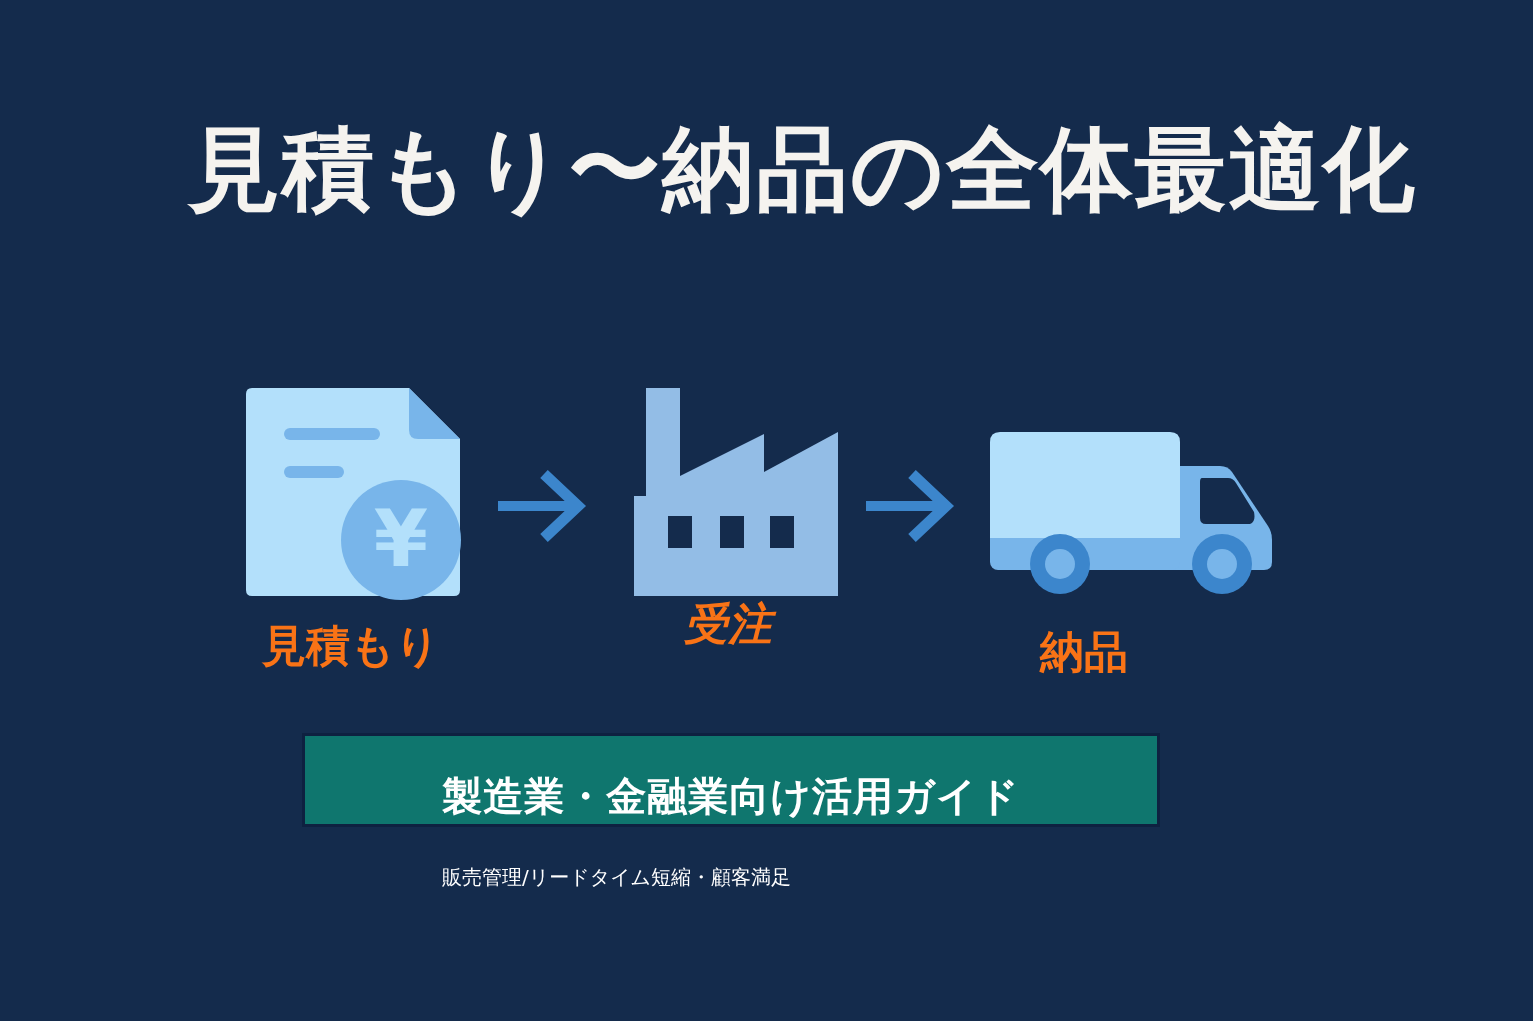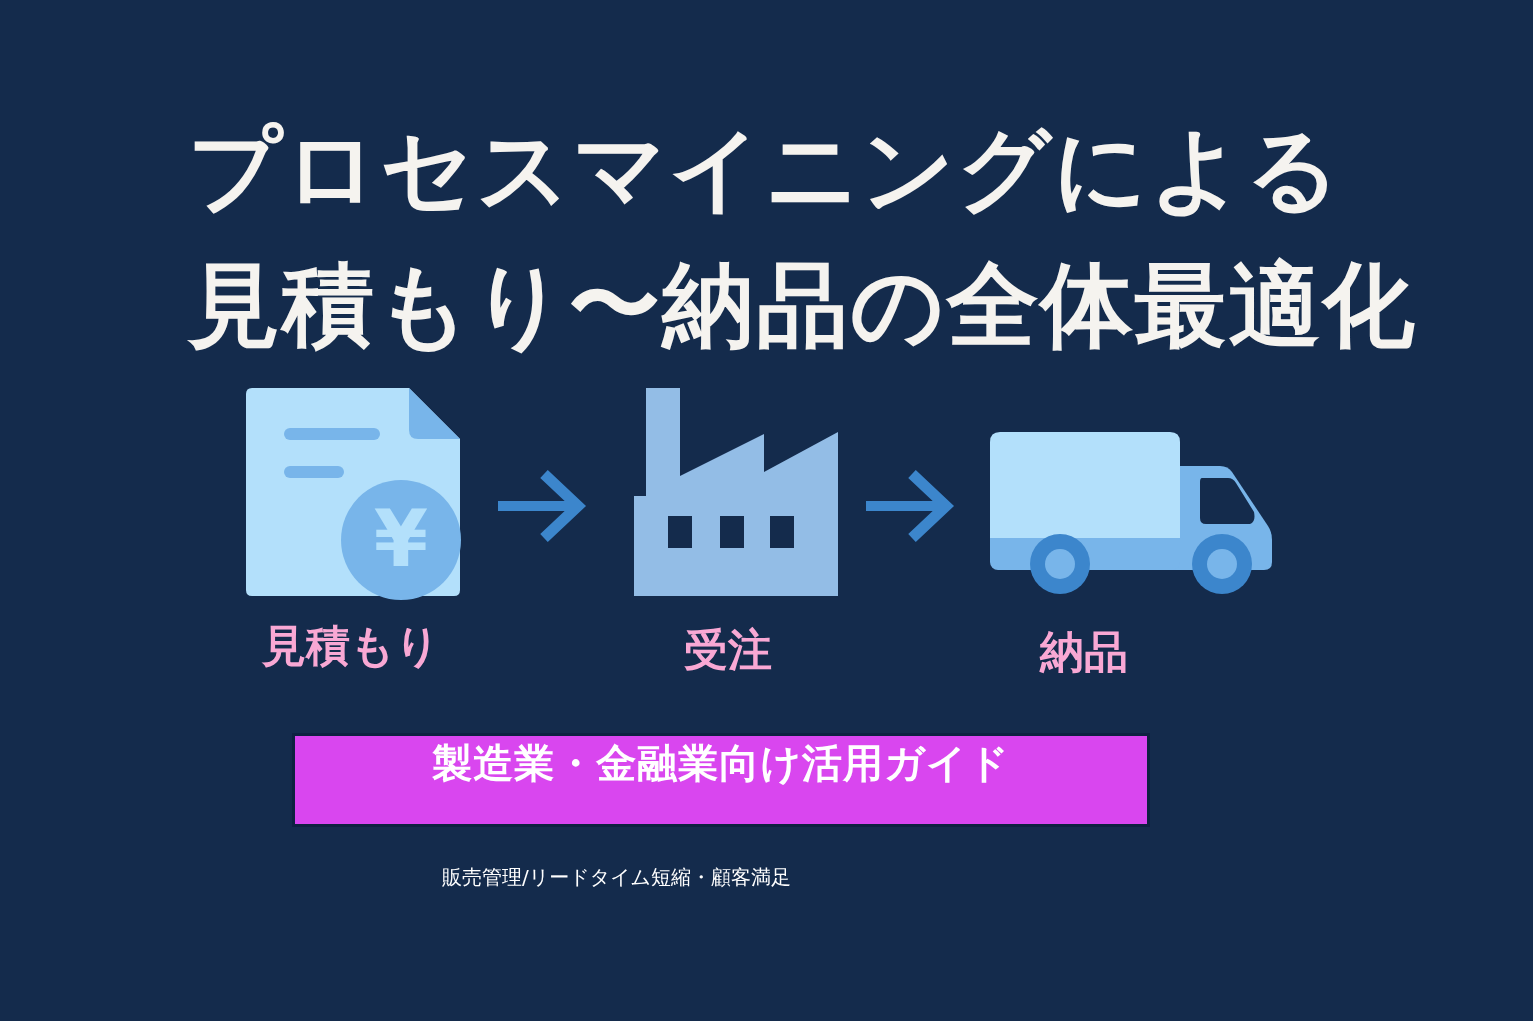--- a/index.html
+++ b/index.html
@@ -26,38 +26,38 @@
       white-space: nowrap;
     }
     .title .line {
       display: block;
     }
     .icon {
       position: absolute;
     }
     .step-label {
       position: absolute;
-      color: #f9a8d4;
+      color: #f97316;
       font-weight: bold;
       font-size: 44px;
       line-height: 52px;
       text-align: center;
       white-space: nowrap;
     }
     .banner {
       position: absolute;
-      left: 292px;
+      left: 302px;
       top: 733px;
       width: 858px;
       height: 94px;
-      background: #d946ef;
+      background: #0f766e;
       border: 3px solid #0e2140;
       box-sizing: border-box;
       display: flex;
-      align-items: flex-start;
+      align-items: flex-end;
       justify-content: center;
     }
     .banner-text {
       color: #ffffff;
       font-weight: bold;
       font-size: 40px;
       letter-spacing: 1px;
       white-space: nowrap;
     }
     .subtitle {
@@ -67,21 +67,20 @@
       color: #ffffff;
       font-size: 20px;
       line-height: 50px;
       white-space: nowrap;
     }
   </style>
 </head>
 <body>
 
 <div class="title">
-  <span class="line">プロセスマイニングによる</span>
   <span class="line">見積もり〜納品の全体最適化</span>
 </div>
 
 <svg class="icon" style="left:244px; top:386px;" width="222" height="222" viewBox="0 0 222 222">
   <path d="M8 2 H165 L216 53 V204 Q216 210 210 210 H8 Q2 210 2 204 V8 Q2 2 8 2 Z" fill="#b3e0fb"></path>
   <path d="M165 2 V44 Q165 53 174 53 H216 Z" fill="#78b5ea"></path>
   <rect x="40" y="42" width="96" height="12" rx="6" fill="#78b5ea"></rect>
   <rect x="40" y="80" width="60" height="12" rx="6" fill="#78b5ea"></rect>
   <circle cx="157" cy="154" r="60" fill="#78b5ea"></circle>
   <text x="157" y="180" text-anchor="middle" font-family="DejaVu Sans, sans-serif" font-weight="bold" font-size="78" fill="#b3e0fb">¥</text>
@@ -114,20 +113,20 @@
 
   <path d="M12 2 H182 Q192 2 192 12 V108 H2 V12 Q2 2 12 2 Z" fill="#b3e0fb"></path>
 
   <circle cx="72" cy="134" r="30" fill="#3c86cc"></circle>
   <circle cx="72" cy="134" r="15" fill="#78b5ea"></circle>
   <circle cx="234" cy="134" r="30" fill="#3c86cc"></circle>
   <circle cx="234" cy="134" r="15" fill="#78b5ea"></circle>
 </svg>
 
 <div class="step-label" style="left:262px; top:620px;">見積もり</div>
-<div class="step-label" style="left:684px; top:624px;">受注</div>
+<div class="step-label" style="left:684px; top:598px;font-style:italic;">受注</div>
 <div class="step-label" style="left:1040px; top:626px;">納品</div>
 
 <div class="banner">
   <span class="banner-text">製造業・金融業向け活用ガイド</span>
 </div>
 
 <div class="subtitle">販売管理/リードタイム短縮・顧客満足</div>
 
 </body></html>

